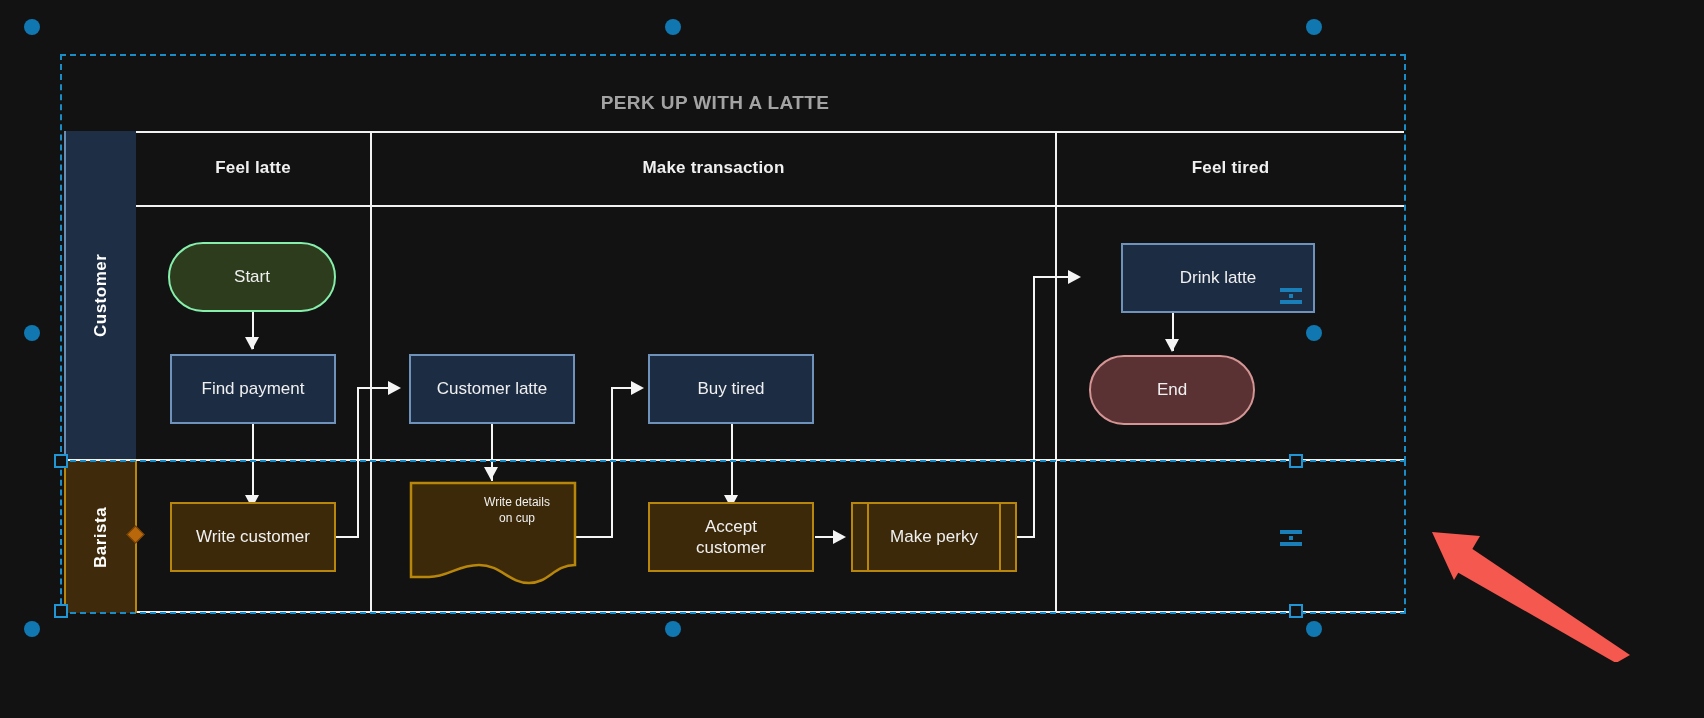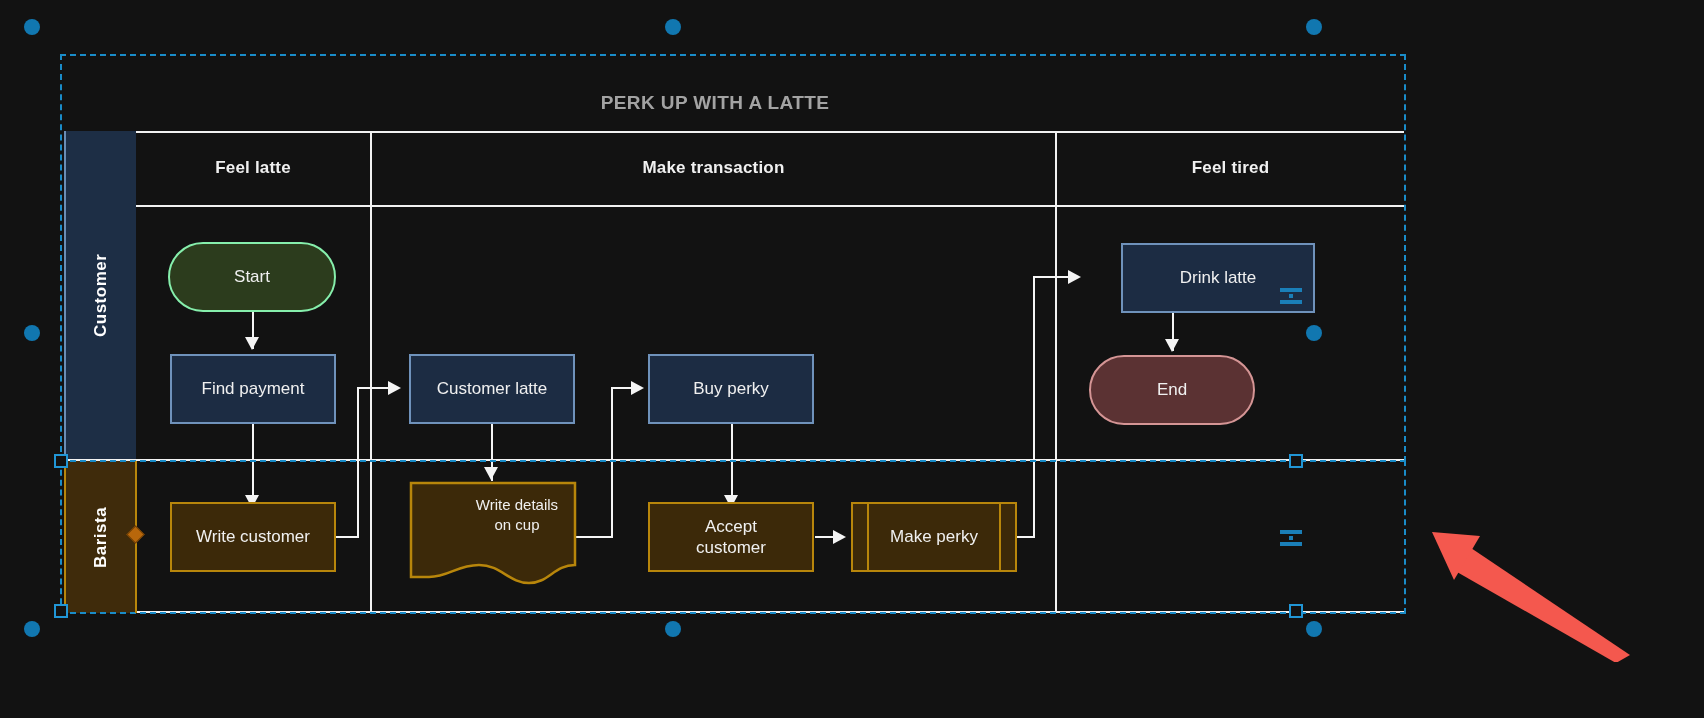--- a/index.html
+++ b/index.html
@@ -84,21 +84,21 @@
   .node-predefined::before,
   .node-predefined::after {
     content: ""; position: absolute; top: -2px; bottom: -2px;
     width: 2px; background: #b8860b;
   }
   .node-predefined::before { left: 14px; }
   .node-predefined::after  { right: 14px; }
 
   .doc-label {
     position: absolute; left: 0; right: 0; top: 14px;
-    text-align: center; color: #f0f0f0; font-size: 15px; line-height: 1.3;
+    text-align: center; color: #f0f0f0; font-size: 12px; line-height: 1.3;
     pointer-events: none;
     padding-left: 48px;
   }
 
   
   .conn { background: #f5f5f5; }
   .conn-h { height: 2px; }
   .conn-v { width: 2px; }
   .arrowhead { width: 0; height: 0; }
   .arrow-down {
@@ -227,21 +227,21 @@
 
   <div class="abs node node-process-customer" style="left:170px; top:354px; width:166px; height:70px;">
     <span>Find payment</span>
   </div>
 
   <div class="abs node node-process-customer" style="left:409px; top:354px; width:166px; height:70px;">
     <span>Customer latte</span>
   </div>
 
   <div class="abs node node-process-customer" style="left:648px; top:354px; width:166px; height:70px;">
-    <span>Buy perky</span>
+    <span>Buy tired</span>
   </div>
 
   <div class="abs node node-process-customer" style="left:1089px; top:243px; width:194px; height:70px;margin-left:32px;">
     <span>Drink latte</span>
   </div>
 
   <div class="abs node node-terminator-end" style="left:1089px; top:355px; width:166px; height:70px;">
     <span>End</span>
   </div>
 

